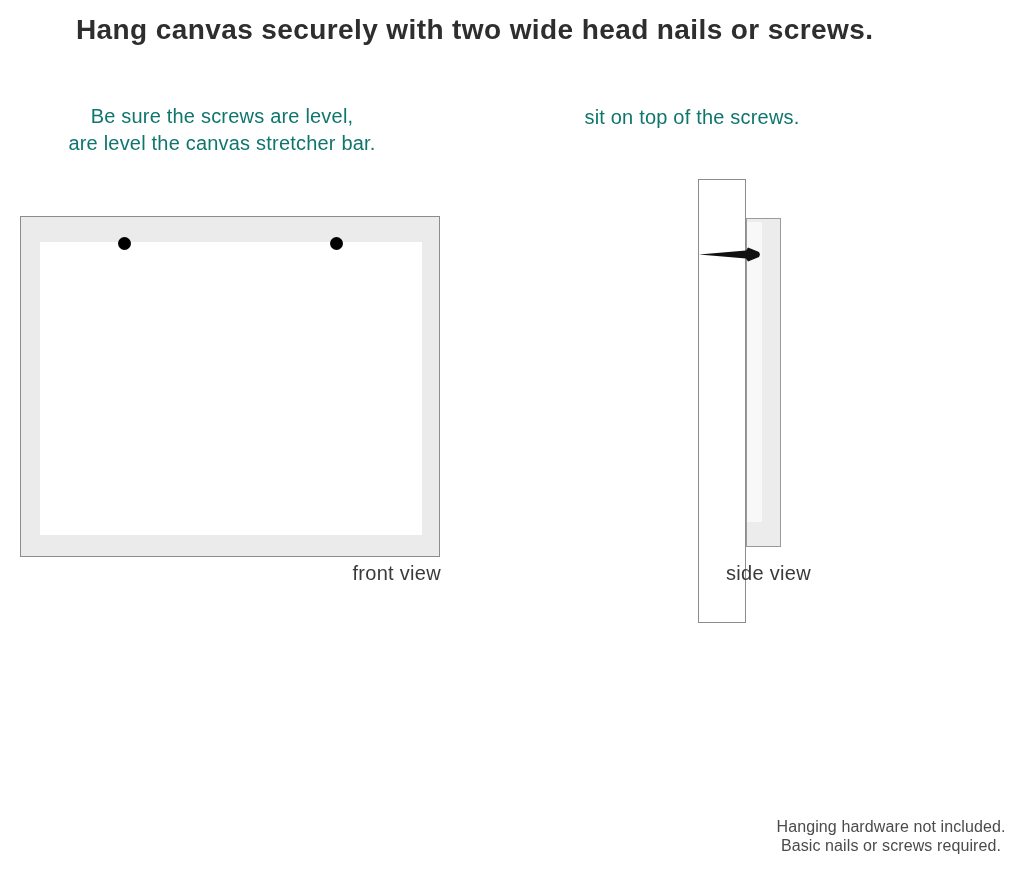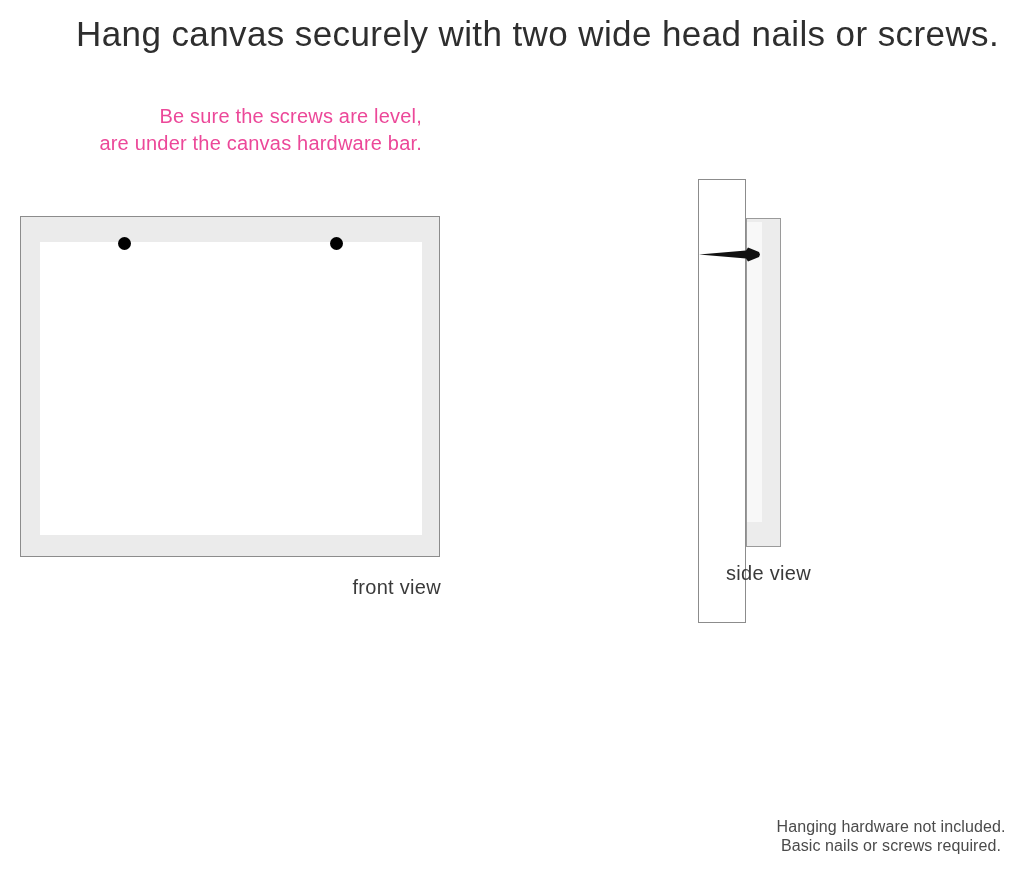--- a/index.html
+++ b/index.html
@@ -15,34 +15,34 @@
     overflow: hidden;
     font-family: "Liberation Sans", "DejaVu Sans", sans-serif;
     color: #333333;
   }
 
   
   .title {
     position: absolute;
     left: 76px;
     top: 14px;
-    font-size: 35px;
-    font-weight: 400;
+    font-size: 28px;
+    font-weight: 700;
     letter-spacing: 0.4px;
     color: #2e2e2e;
     white-space: nowrap;
   }
 
   
   .instr {
     position: absolute;
-    text-align: right;
+    text-align: center;
     font-size: 20px;
     line-height: 27px;
-    color: #ec4899;
+    color: #0f766e;
     letter-spacing: 0.2px;
   }
   .instr-front { left: 22px;  top: 103px; width: 400px; }
   .instr-side  { left: 542px; top: 104px; width: 300px; }
 
   
   .front-frame {
     position: absolute;
     left: 20px;
     top: 216px;
@@ -68,21 +68,21 @@
   .nail-dot-right { left: 309px; top: 20px; }
 
   
   .view-label {
     position: absolute;
     font-size: 20px;
     color: #3a3a3a;
     letter-spacing: 0.3px;
     white-space: nowrap;
   }
-  .label-front { top: 576px; right: 583px; }
+  .label-front { top: 562px; right: 583px; }
   .label-side  { top: 562px; left: 726px; }
 
   
   .side-canvas {
     position: absolute;
     left: 746px;
     top: 218px;
     width: 35px;
     height: 329px;
     box-sizing: border-box;
@@ -127,24 +127,25 @@
 </style>
 </head>
 <body>
 
 <div class="page">
 
   <div class="title">Hang canvas securely with two wide head nails or screws.</div>
 
   <div class="instr instr-front">
     <div>Be sure the screws are level,</div>
-    <div>are under the canvas hardware bar.</div>
+    <div>are level the canvas stretcher bar.</div>
   </div>
 
   <div class="instr instr-side">
+    <div>sit on top of the screws.</div>
   </div>
 
   <div class="front-frame" style="background-color: rgb(235, 235, 235);">
     <div class="front-canvas-face" style="background-color: rgb(255, 255, 255);"></div>
     <span class="nail-dot nail-dot-left" style="background-color: rgb(0, 0, 0);"></span>
     <span class="nail-dot nail-dot-right" style="background-color: rgb(0, 0, 0);"></span>
   </div>
 
   <div class="view-label label-front">front view</div>
 

